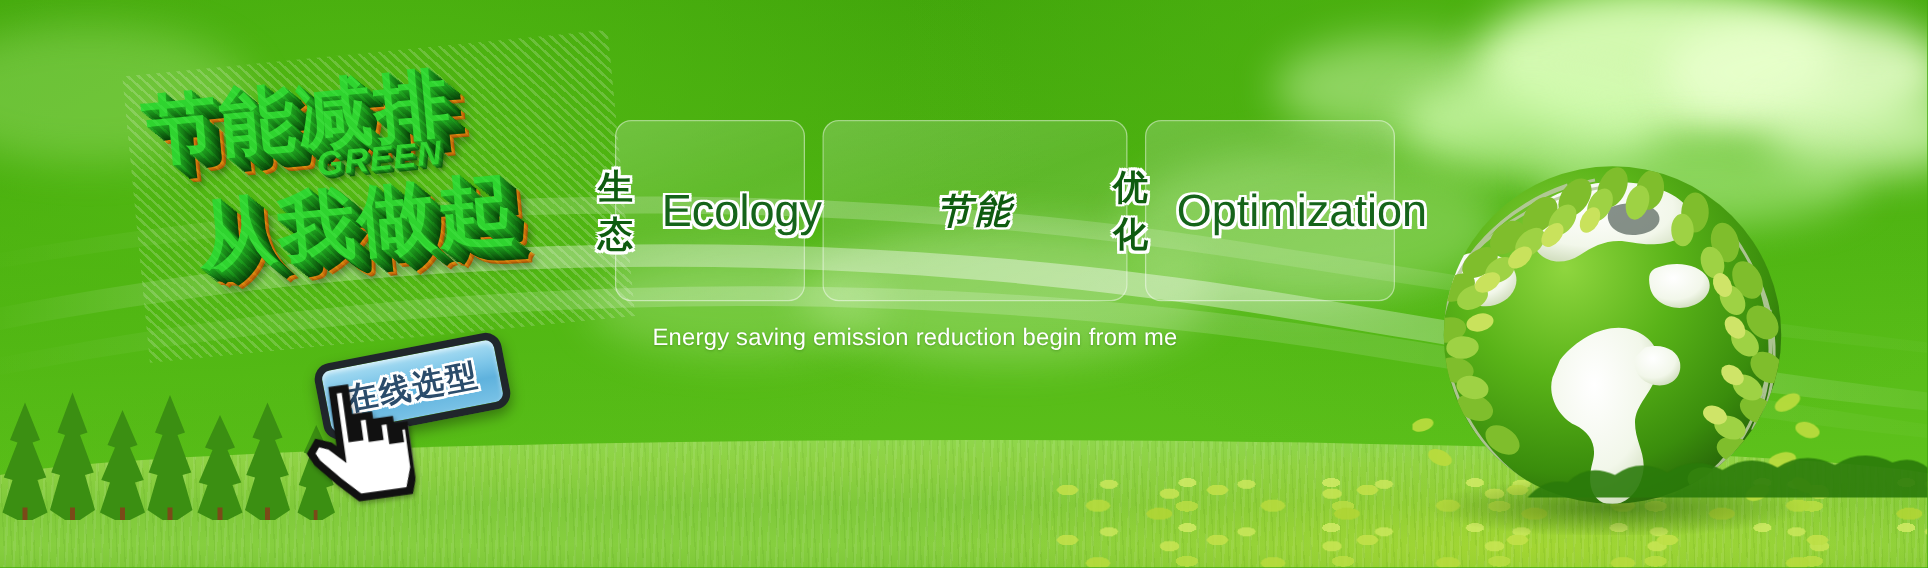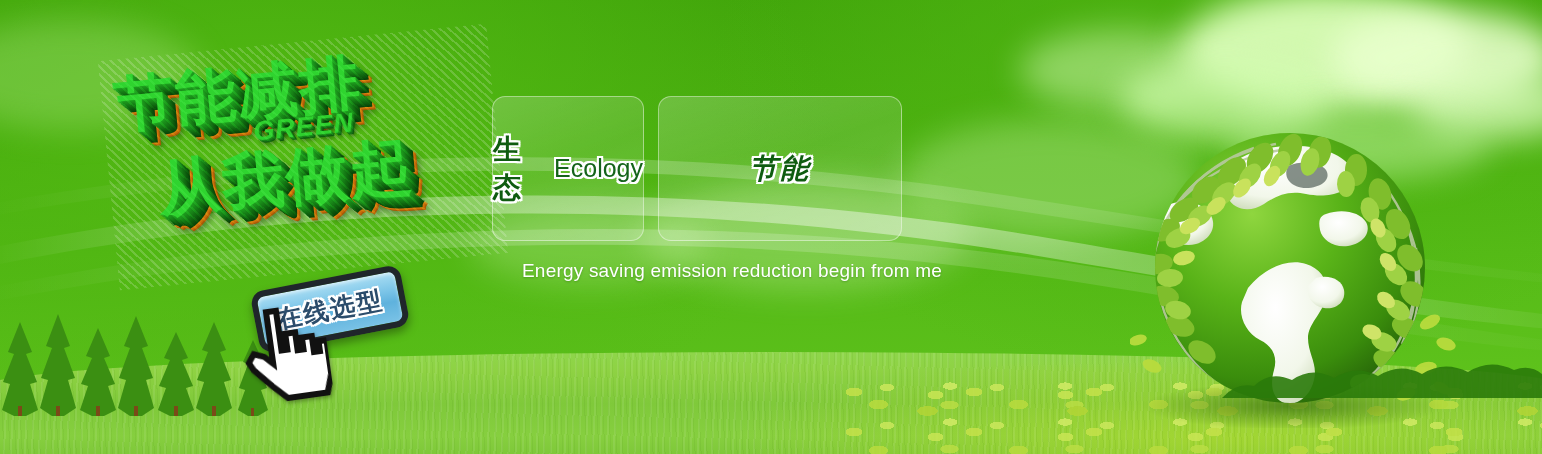--- a/index.html
+++ b/index.html
@@ -119,21 +119,21 @@
   }
   .card.wide { width:244px;font-style:italic; }
   .card.w3   { width:200px; }
   .card-cn {
     font-size:28px; font-weight:bold; color:#0f5c10; letter-spacing:3px;
     text-shadow:
       -2px -2px 0 #fff, 2px -2px 0 #fff, -2px 2px 0 #fff, 2px 2px 0 #fff,
       0 -2px 0 #fff, 0 2px 0 #fff, -2px 0 0 #fff, 2px 0 0 #fff;
   }
   .card-en {
-    font-size:25px; font-weight:normal; color:#15641a; letter-spacing:0px;
+    font-size:36px; font-weight:normal; color:#15641a; letter-spacing:0px;
     text-shadow:
       -2px -2px 0 #fff, 2px -2px 0 #fff, -2px 2px 0 #fff, 2px 2px 0 #fff,
       0 -2px 0 #fff, 0 2px 0 #fff, -2px 0 0 #fff, 2px 0 0 #fff;
   }
 
   
   #tagline {
     position:absolute; left:522px; top:260px;
     font-size:19px; color:#ffffff; letter-spacing:.2px;
     text-shadow:0 1px 2px rgba(20,70,0,.30);
@@ -246,20 +246,24 @@
     <div class="hl-tex"></div>
   </div>
 
   <div id="cards">
     <div class="card">
       <div class="card-cn">生态</div>
       <div class="card-en">Ecology</div>
     </div>
     <div class="card wide">
       <div class="card-cn">节能</div>
+    </div>
+    <div class="card w3">
+      <div class="card-cn">优化</div>
+      <div class="card-en">Optimization</div>
     </div>
   </div>
 
   <div id="tagline">Energy saving emission reduction begin from me</div>
 
   <div id="cta-wrap">
     <div id="cta">
       <span id="cta-label">在线选型</span>
     </div>
     <svg id="hand-cursor" viewBox="0 0 86 96">

